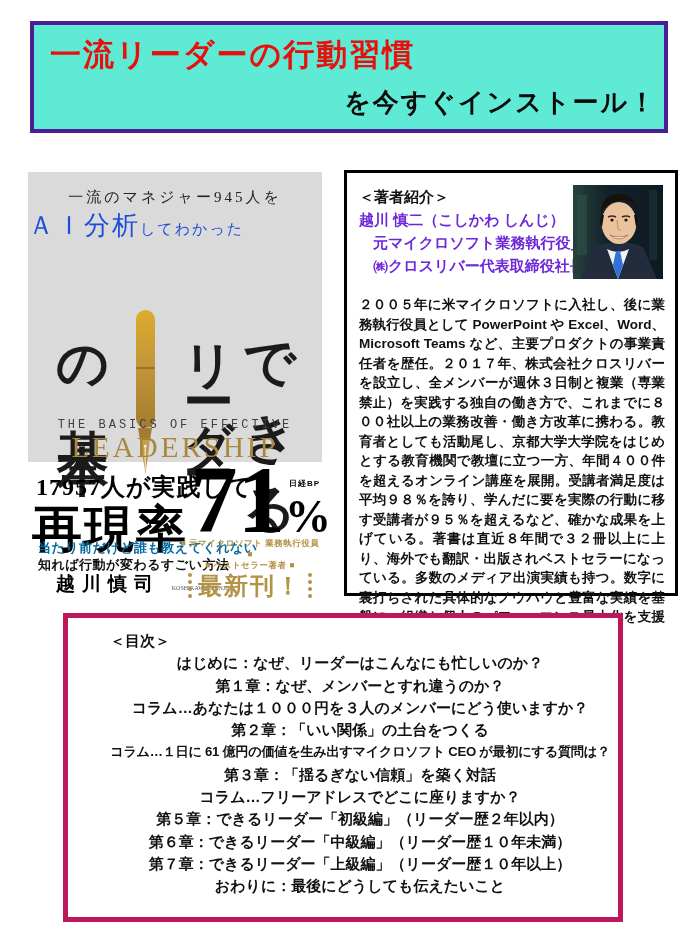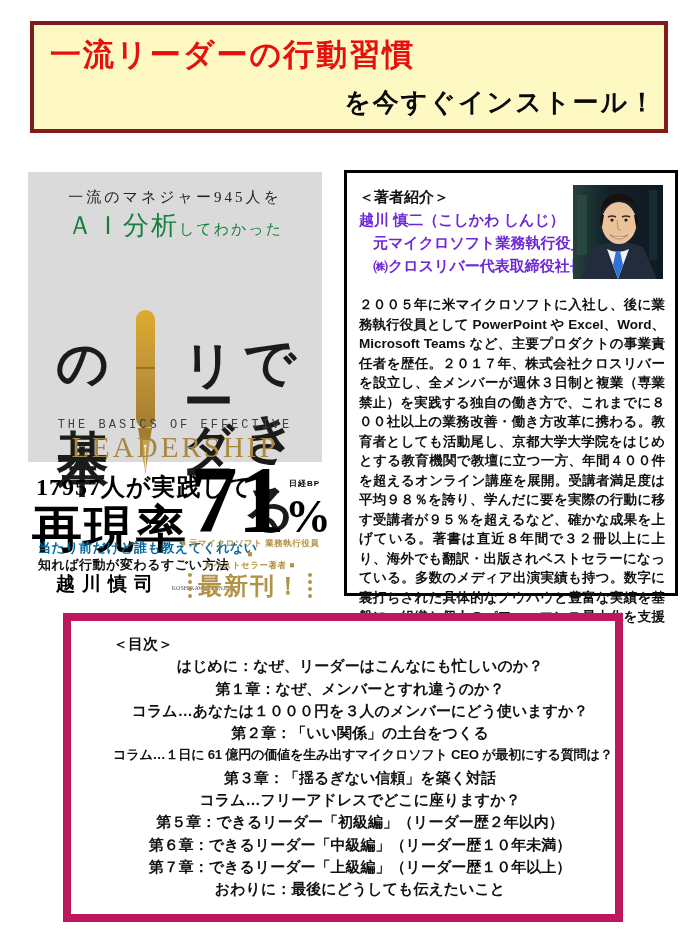--- a/index.html
+++ b/index.html
@@ -6,40 +6,40 @@
   html,body { background:#ffffff; }
   body {
     width:700px; height:952px; position:relative; overflow:hidden;
     font-family:"Liberation Sans", sans-serif; color:#111;
   }
   .serif { font-family:"Liberation Serif", serif; }
 
   
   .header-box {
     position:absolute; left:30px; top:21px; width:638px; height:112px;
-    border:4px solid #7f1d1d; background:#fef9c3;
+    border:4px solid #4c1d95; background:#5eead4;
   }
   .header-title {
     position:absolute; left:16px; top:9px;
     font-family:"Liberation Serif", serif; font-weight:bold;
     font-size:31px; letter-spacing:2px; color:#e8100c;
   }
   .header-subtitle {
     position:absolute; right:7px; bottom:9px;
     font-family:"Liberation Serif", serif; font-weight:600;
     font-size:26px; letter-spacing:2px; color:#0a0a0a;
   }
 
   
   .cover { position:absolute; left:28px; top:172px; width:294px; height:428px; background:#fff; }
   .cover-gray { position:absolute; left:0; top:0; width:294px; height:290px; background:#dadada; }
   .tagline1 { position:absolute; top:16px; width:100%; text-align:center;
     font-family:"Liberation Serif", serif; font-size:15px; letter-spacing:3px; color:#222; }
-  .tagline2 { position:absolute; top:36px; width:100%; text-align:center;
-    font-family:"Liberation Serif", serif; color:#15803d; }
+  .tagline2 { position:absolute; top:36px; width:100%; text-align:left;
+    font-family:"Liberation Serif", serif; color:#1d4ed8; }
   .tagline2 .big { font-size:26px; letter-spacing:2px; }
   .tagline2 .small { font-size:15px; letter-spacing:2px; }
   .vcol {
     position:absolute; writing-mode:vertical-rl; text-orientation:mixed;
     font-family:"Liberation Serif", serif; font-weight:600; color:#1b1b1b; line-height:1;
   }
   .col-dekiru  { left:215px; top:135px; font-size:52px; letter-spacing:12px; }
   .col-riidaa  { left:156px; top:137px; font-size:50px; letter-spacing:8px; }
   .col-nokihon { left:28px;  top:140px; font-size:52px; letter-spacing:16px; }
   .pen-svg { position:absolute; left:100px; top:138px; width:34px; height:168px; }
@@ -79,21 +79,21 @@
   .author-line.indent { padding-left:14px; }
   .author-photo { position:absolute; top:12px; right:12px; width:90px; height:94px; }
   .author-bio {
     margin-top:18px; font-size:13.5px; line-height:19.5px; color:#111;
     text-align:justify; letter-spacing:0; font-weight:bold; width:306px;
   }
 
   
   .toc-box {
     position:absolute; left:63px; top:613px; width:560px; height:309px;
-    border:8px solid #be185d; background:#fff; padding:12px 8px 0 42px;
+    border:5px solid #be185d; background:#fff; padding:12px 8px 0 42px;
   }
   .toc-heading { font-size:15px; line-height:22.3px; font-weight:bold; color:#111; }
   .toc-item { font-size:15px; line-height:22.3px; font-weight:bold; color:#111; white-space:nowrap;text-align:center; }
   .toc-lines > div:nth-child(6) { font-size:13.2px; letter-spacing:-0.3px; }
 </style>
 </head>
 <body>
 
 <div class="header-box">
   <div class="header-title">一流リーダーの行動習慣</div>

